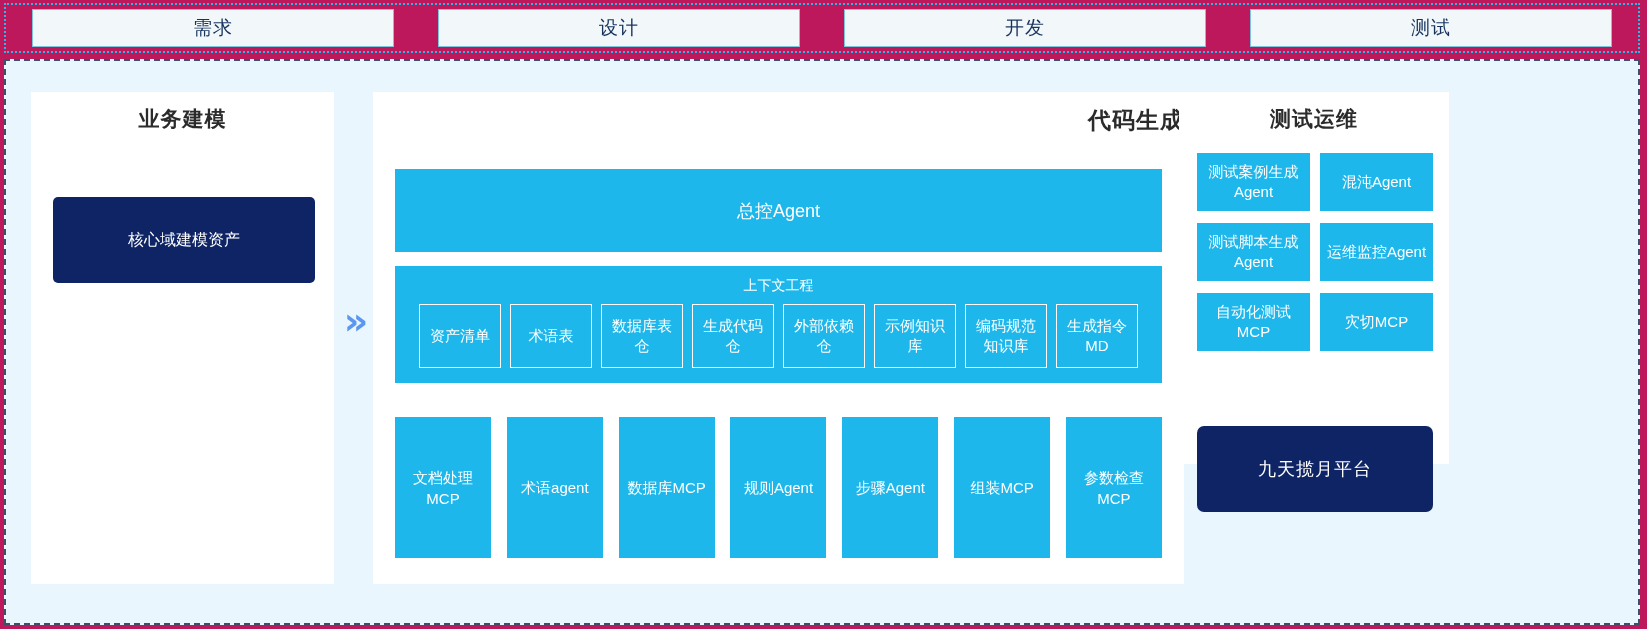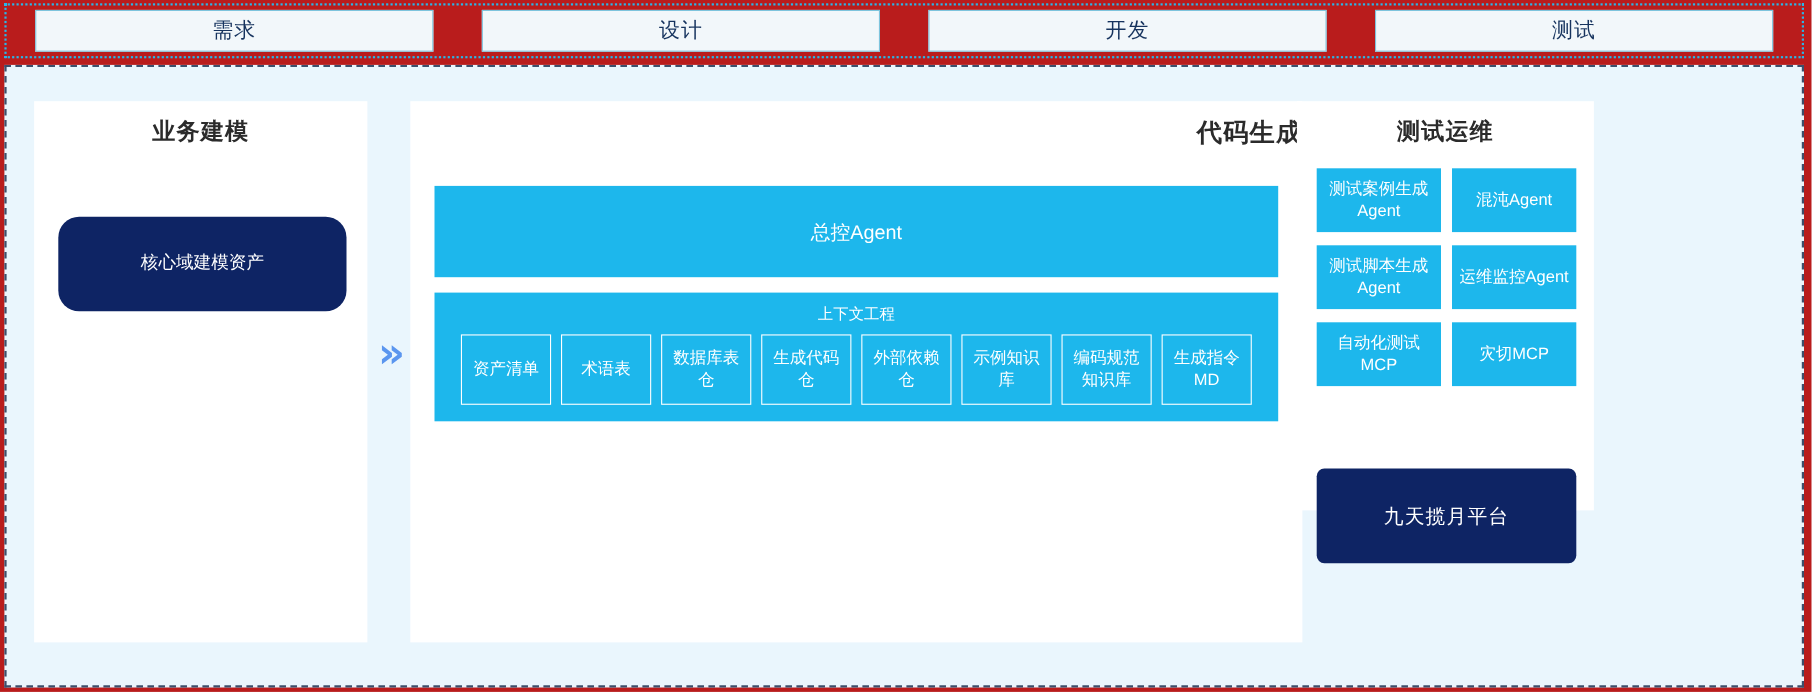--- a/index.html
+++ b/index.html
@@ -9,21 +9,21 @@
   }
   body {
     font-family: "Liberation Sans", "DejaVu Sans", sans-serif;
     -webkit-font-smoothing: antialiased;
   }
 
   #canvas {
     position: relative;
     width: 1647px;
     height: 629px;
-    background: #b91c1c;
+    background: #be185d;
     overflow: hidden;
   }
 
   
   .stage-bar {
     position: absolute;
     left: 4px;
     top: 3px;
     width: 1636px;
     height: 50px;
@@ -90,21 +90,21 @@
     left: 22px;
     top: 105px;
     width: 262px;
     display: flex;
     gap: 14px;
   }
   .navy-box {
     flex: 1 1 0;
     height: 86px;
     background: #0e2464;
-    border-radius: 19px;
+    border-radius: 5px;
     color: #ffffff;
     font-size: 16px;
     line-height: 22px;
     display: flex;
     align-items: center;
     justify-content: center;
     text-align: left;
     padding: 0 6px;
     box-sizing: border-box;
   }
@@ -324,20 +324,29 @@
           <div class="chip">术语表</div>
           <div class="chip">数据库表仓</div>
           <div class="chip">生成代码仓</div>
           <div class="chip">外部依赖仓</div>
           <div class="chip">示例知识库</div>
           <div class="chip">编码规范知识库</div>
           <div class="chip">生成指令MD</div>
         </div>
       </div>
 
+      <div class="tool-row">
+        <div class="tool-box">文档处理MCP</div>
+        <div class="tool-box">术语agent</div>
+        <div class="tool-box">数据库MCP</div>
+        <div class="tool-box">规则Agent</div>
+        <div class="tool-box">步骤Agent</div>
+        <div class="tool-box">组装MCP</div>
+        <div class="tool-box">参数检查MCP</div>
+      </div>
     </div>
 
     <div class="chevron" id="chev-2">»</div>
 
     <div class="panel" id="panel-right">
       <div class="panel-title">测试运维</div>
 
       <div class="ops-grid">
         <div class="ops-box">测试案例生成Agent</div>
         <div class="ops-box">混沌Agent</div>

